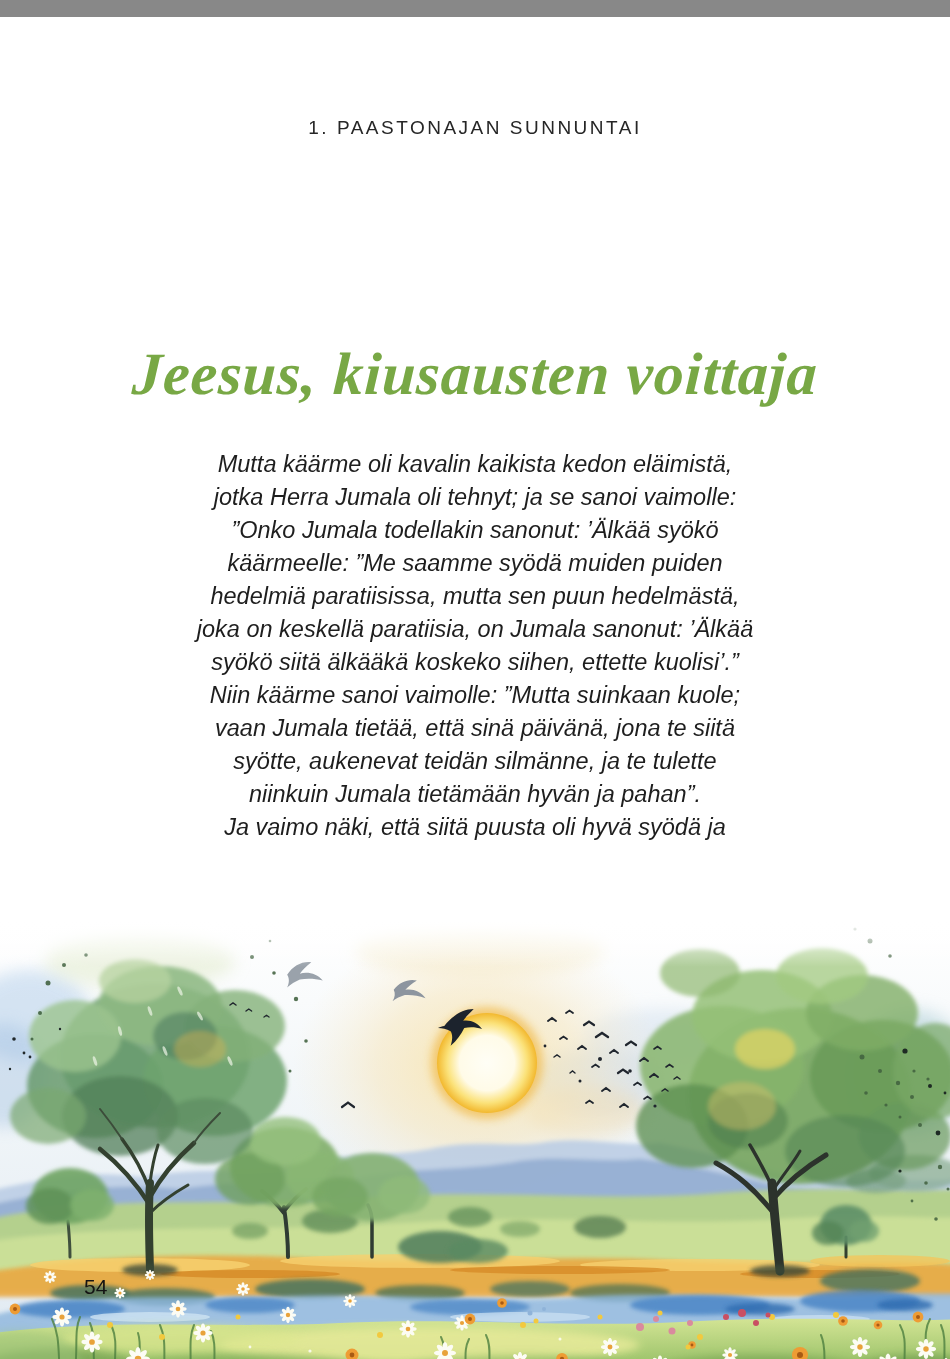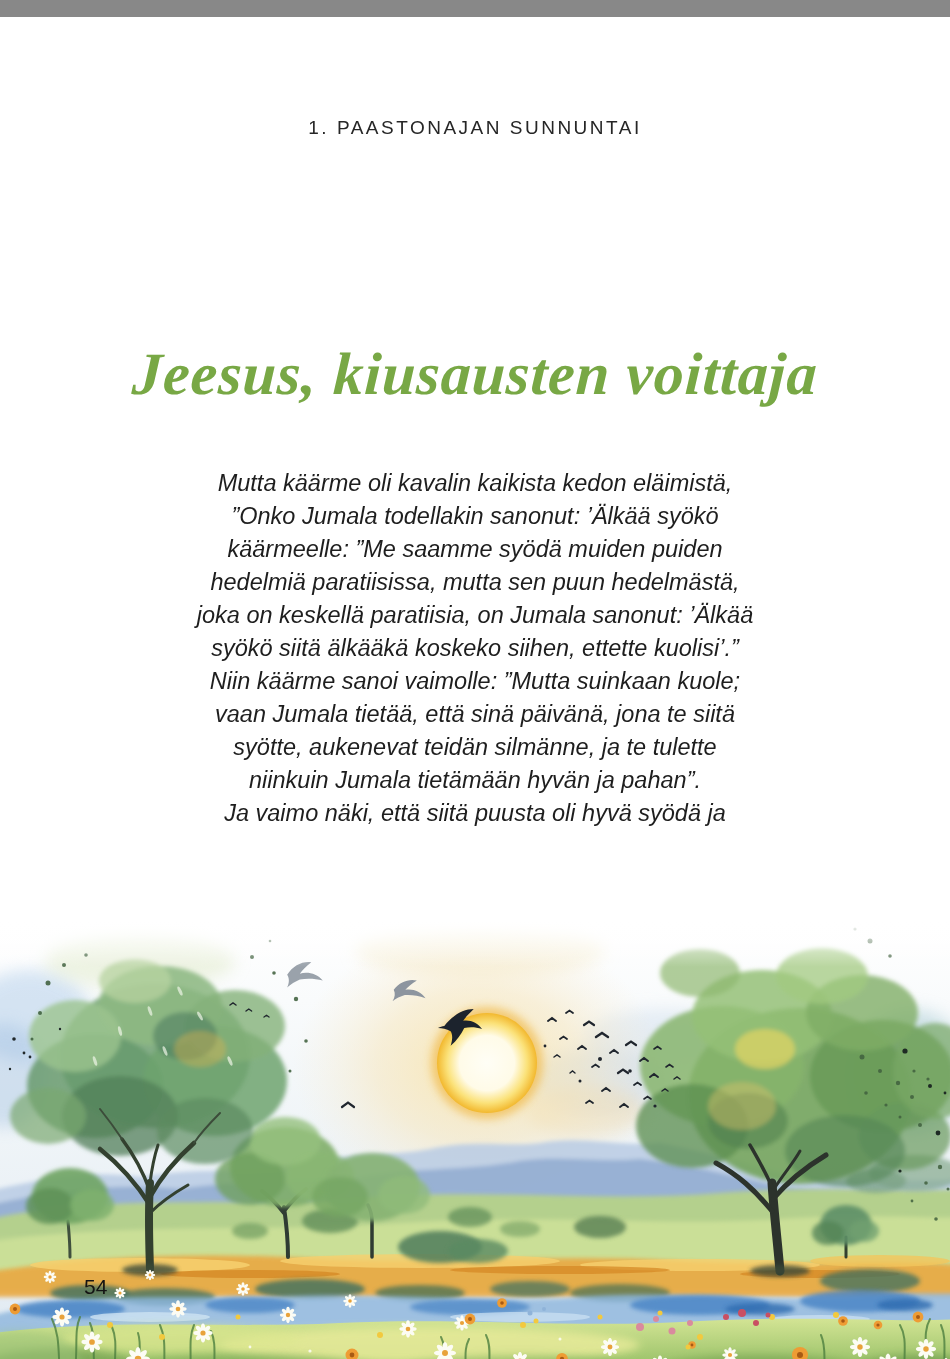--- a/index.html
+++ b/index.html
@@ -21,21 +21,21 @@
     position:absolute;top:298px;left:0;width:100%;
     margin:0;
     text-align:center;
     font-family:"Liberation Serif","DejaVu Serif",serif;
     font-style:italic;font-weight:700;
     font-size:60px;line-height:118px;
     letter-spacing:1px;
     transform:skewX(-3deg);
   }
   .scripture{
-    position:absolute;top:450px;left:95px;width:760px;
+    position:absolute;top:431px;left:95px;width:760px;
     text-align:center;
   }
   .scripture p{
     margin:0;
     font-style:italic;
     font-size:23.5px;line-height:33px;
     color:#1e1e1e;
   }
   .illustration{
     position:absolute;left:0;top:904px;width:950px;height:455px;
@@ -50,20 +50,21 @@
 <body>
 
 <div class="page">
 
   <div class="chapter-header">1. PAASTONAJAN SUNNUNTAI</div>
 
   <h1 class="page-title" style="color: rgb(120, 168, 69);">Jeesus, kiusausten voittaja</h1>
 
   <div class="scripture">
     <p>Mutta käärme oli kavalin kaikista kedon eläimistä,</p>
+    <p>jotka Herra Jumala oli tehnyt; ja se sanoi vaimolle:</p>
     <p>”Onko Jumala todellakin sanonut: ’Älkää syökö</p>
     <p>käärmeelle: ”Me saamme syödä muiden puiden</p>
     <p>hedelmiä paratiisissa, mutta sen puun hedelmästä,</p>
     <p>joka on keskellä paratiisia, on Jumala sanonut: ’Älkää</p>
     <p>syökö siitä älkääkä koskeko siihen, ettette kuolisi’.”</p>
     <p>Niin käärme sanoi vaimolle: ”Mutta suinkaan kuole;</p>
     <p>vaan Jumala tietää, että sinä päivänä, jona te siitä</p>
     <p>syötte, aukenevat teidän silmänne, ja te tulette</p>
     <p>niinkuin Jumala tietämään hyvän ja pahan”.</p>
     <p>Ja vaimo näki, että siitä puusta oli hyvä syödä ja</p>

